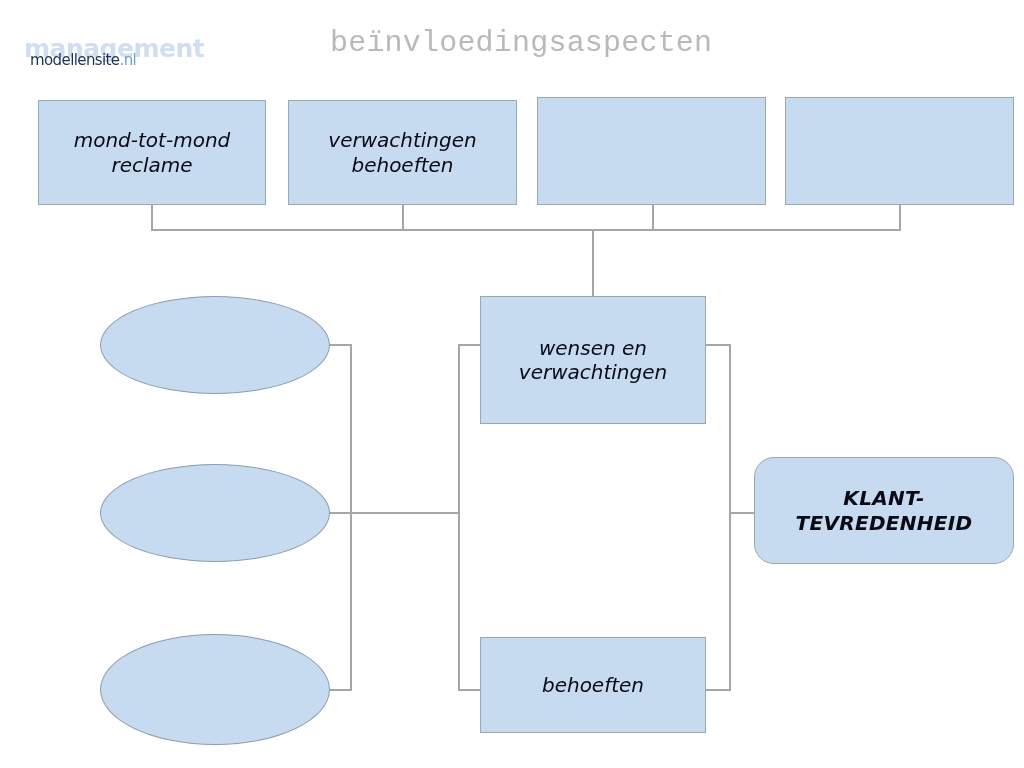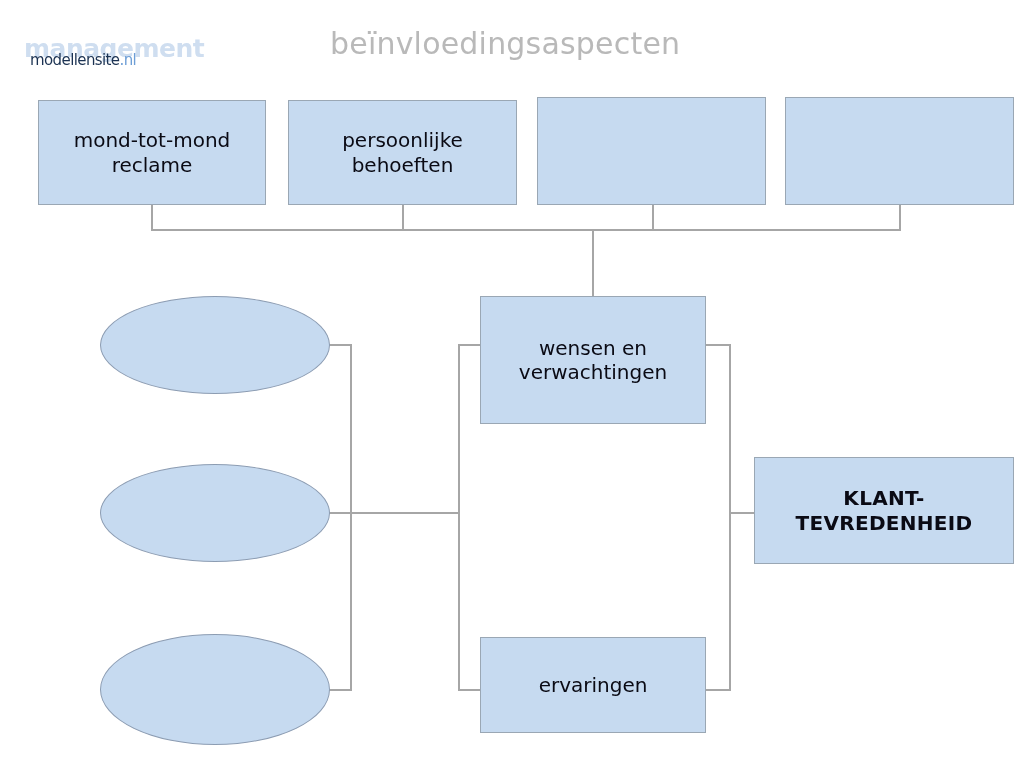--- a/index.html
+++ b/index.html
@@ -56,36 +56,38 @@
 
   
   .title {
     position: absolute;
     left: 330px;
     top: 26px;
     font-size: 30px;
     color: #b9b9b9;
     white-space: nowrap;
     letter-spacing: 0.2px;
+    font-family: Liberation Mono, monospace;
   }
 
   
   .node {
     position: absolute;
     box-sizing: border-box;
     background: #c6daf0;
     border: 1px solid #9aa7b4;
     display: flex;
     align-items: center;
     justify-content: center;
     text-align: center;
     color: #0a0a14;
     font-size: 20px;
     line-height: 1.22;
     padding: 18px 6px;
+    font-style: italic;
   }
   .node.bold {
     font-weight: bold;
     letter-spacing: 0.3px;
   }
   .ellipse {
     position: absolute;
     box-sizing: border-box;
     background: #c6daf0;
     border: 1px solid #8c9cb2;
@@ -143,40 +145,40 @@
   <div class="hline" style="left:704px; top:689px; width:26px;"></div>
   <div class="vline" style="left:729px; top:344px; height:347px;"></div>
 
   <div class="hline" style="left:729px; top:512px; width:26px;"></div>
 
   <div class="node" style="left:38px; top:100px; width:228px; height:105px;">
     <span>mond-tot-mond reclame</span>
   </div>
 
   <div class="node" style="left:288px; top:100px; width:229px; height:105px;">
-    <span>persoonlijke behoeften</span>
+    <span>verwachtingen behoeften</span>
   </div>
 
   <div class="node" style="left:537px; top:97px; width:229px; height:108px;">
     <span></span>
   </div>
 
   <div class="node" style="left:785px; top:97px; width:229px; height:108px;">
     <span></span>
   </div>
 
   <div class="ellipse" style="left:100px; top:296px; width:230px; height:98px;"></div>
   <div class="ellipse" style="left:100px; top:464px; width:230px; height:98px;"></div>
   <div class="ellipse" style="left:100px; top:634px; width:230px; height:111px;"></div>
 
   <div class="node" style="left:480px; top:296px; width:226px; height:128px;">
     <span>wensen en verwachtingen</span>
   </div>
 
   <div class="node" style="left:480px; top:637px; width:226px; height:96px;">
-    <span>ervaringen</span>
+    <span>behoeften</span>
   </div>
 
-  <div class="node bold" style="left:754px; top:457px; width:260px; height:107px;">
+  <div class="node bold" style="left:754px; top:457px; width:260px; height:107px;border-radius:20px;">
     <span>KLANT-TEVREDENHEID</span>
   </div>
 
 </div>
 
 </body></html>

